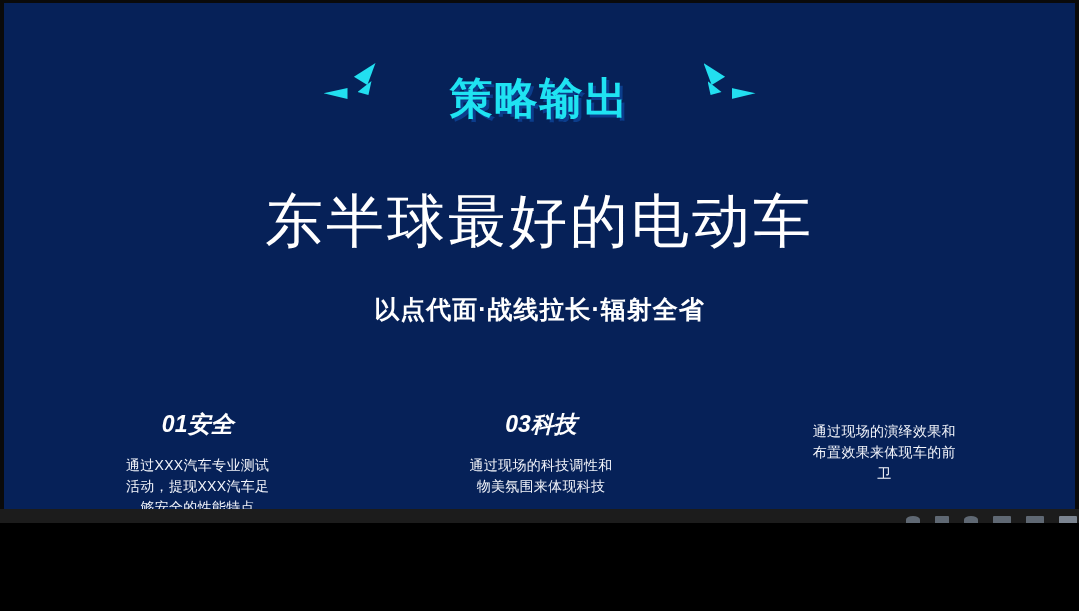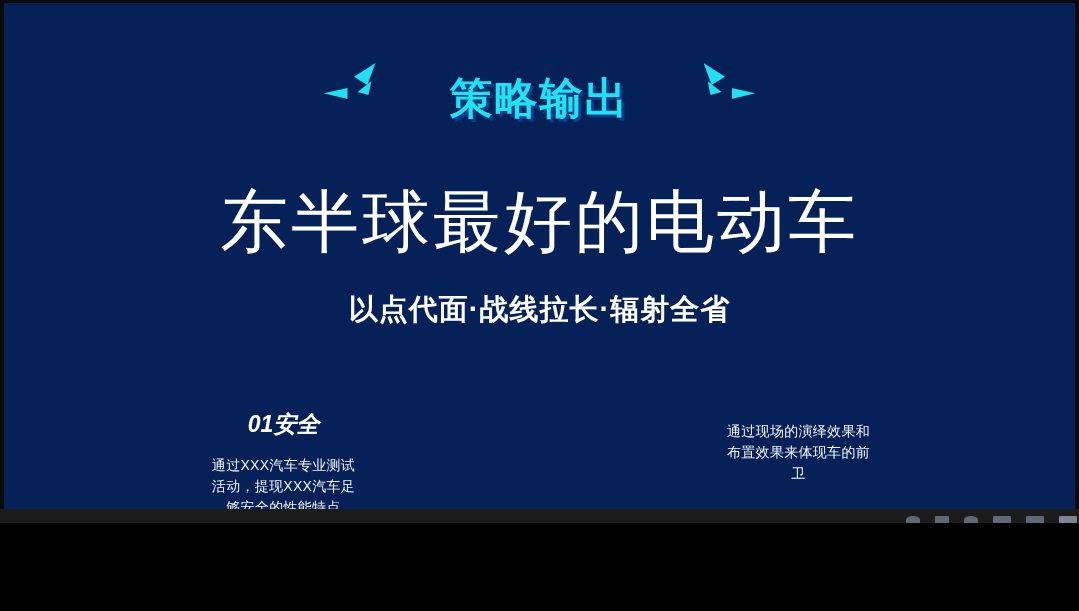--- a/index.html
+++ b/index.html
@@ -102,35 +102,35 @@
     clip-path: polygon(0% 0%, 100% 78%, 22% 100%);
   }
 
   
   #headline {
     position: absolute;
     left: 0;
     top: 181px;
     width: 1071px;
     text-align: center;
-    font-size: 68px;
+    font-size: 58px;
     line-height: 74px;
     color: #ffffff;
     letter-spacing: 3px;
     white-space: nowrap;
   }
 
   
   #subhead {
     position: absolute;
     left: 0;
     top: 286px;
     width: 1071px;
     text-align: center;
-    font-size: 29px;
+    font-size: 25px;
     line-height: 40px;
     font-weight: bold;
     color: #ffffff;
     letter-spacing: 1px;
     white-space: nowrap;
   }
 
   
   #columns {
     position: absolute;
@@ -238,20 +238,24 @@
     <div id="subhead">以点代面·战线拉长·辐射全省</div>
 
     <div id="columns">
 
       <div class="column">
         <div class="column-heading">01安全</div>
         <div class="column-body">通过XXX汽车专业测试活动，提现XXX汽车足够安全的性能特点</div>
       </div>
 
 
+      <div class="column">
+        <div class="column-heading">03科技</div>
+        <div class="column-body">通过现场的科技调性和物美氛围来体现科技</div>
+      </div>
 
       <div class="column">
         <div class="column-body">通过现场的演绎效果和布置效果来体现车的前卫</div>
       </div>
 
     </div>
 
   </div>
 
   <div id="taskbar">

